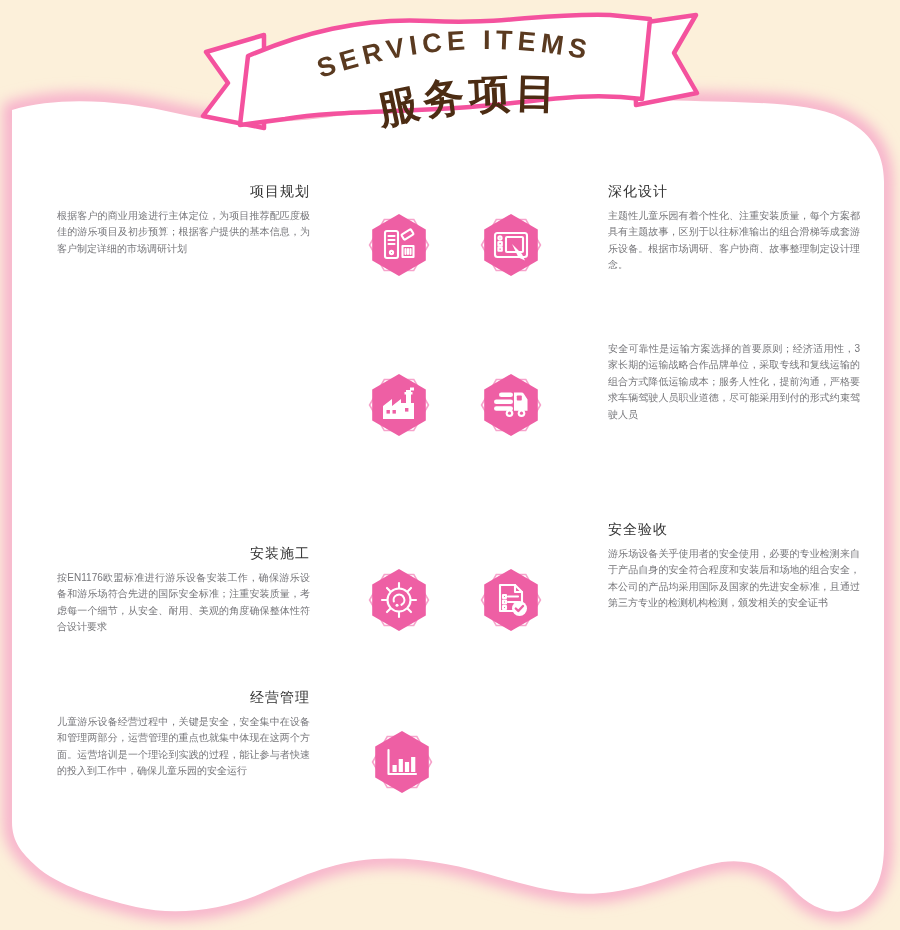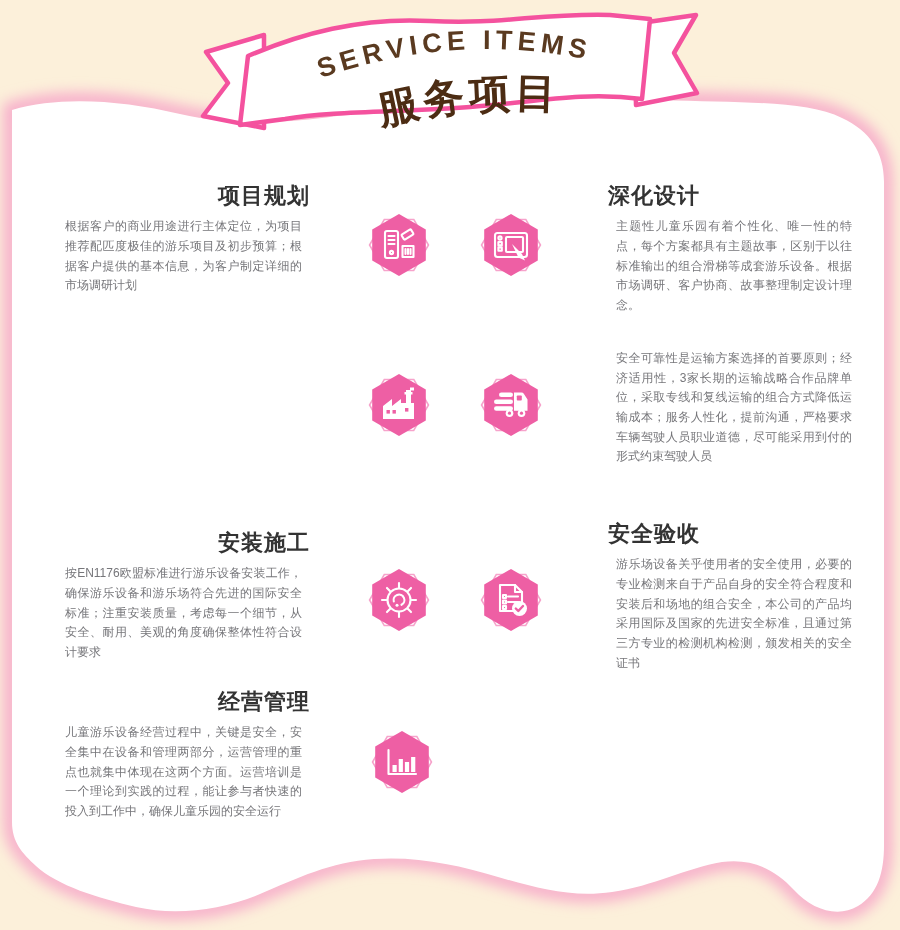--- a/index.html
+++ b/index.html
@@ -11,29 +11,29 @@
   #bg-svg{width:900px;height:930px;}
   #banner-svg{width:900px;height:160px;}
   .cream{fill:var(--background-cream,#fcf0da);}
   .sheet{fill:#ffffff;}
   .sheet-glow{fill:none;stroke:var(--edge-glow,#f7aecb);stroke-width:17;}
   .ribbon-shape{fill:#ffffff;stroke:var(--ribbon-pink,#f4529e);stroke-width:4.5;stroke-linejoin:round;}
   .banner-en{fill:var(--banner-en-brown,#5a3a20);font-size:27px;font-weight:600;letter-spacing:5px;}
   .banner-zh{fill:var(--banner-zh-brown,#4c2c13);font-size:41px;font-weight:700;letter-spacing:4px;}
 
   .svc{position:absolute;}
-  .svc h3{margin:0 0 8px 0;font-size:22px;line-height:1.2;font-weight:700;
+  .svc h3{margin:0 0 8px 0;font-size:14px;line-height:1.2;font-weight:400;
           color:var(--title-color,#333333);letter-spacing:1px;}
   .svc.title-right h3{text-align:right;}
-  .svc p{margin:8px;font-size:12px;line-height:1.64;color:var(--body-color,#76767a);text-align:justify;}
+  .svc p{margin:0;font-size:10px;line-height:1.64;color:var(--body-color,#76767a);text-align:justify;}
   #s1{left:57px;top:183px;width:253px;}
   #s2{left:608px;top:183px;width:252px;}
   #s3{left:57px;top:341px;width:253px;}
   #s4{left:608px;top:341px;width:252px;}
-  #s5{left:57px;top:530px;width:253px;}
+  #s5{left:57px;top:545px;width:253px;}
   #s6{left:608px;top:521px;width:252px;}
   #s7{left:57px;top:689px;width:253px;}
 
   .hex{position:absolute;width:80px;height:80px;}
   #hx1{left:359px;top:205px;}  #hx2{left:471px;top:205px;}
   #hx3{left:359px;top:365px;}  #hx4{left:471px;top:365px;}
   #hx5{left:359px;top:560px;}  #hx6{left:471px;top:560px;}
   #hx7{left:362px;top:722px;}
   .hex-outline{fill:none;stroke:var(--hex-outline,#f6a3cb);stroke-width:1.6;}
   .hex-fill{fill:var(--accent-pink,#ee5fa4);}
@@ -98,21 +98,21 @@
       <textPath href="#arcZH" startOffset="50%" text-anchor="middle">服务项目</textPath>
     </text>
   </svg>
 
   <section class="svc title-right" id="s1">
     <h3>项目规划</h3>
     <p>根据客户的商业用途进行主体定位，为项目推荐配匹度极佳的游乐项目及初步预算；根据客户提供的基本信息，为客户制定详细的市场调研计划</p>
   </section>
   <section class="svc" id="s2">
     <h3>深化设计</h3>
-    <p>主题性儿童乐园有着个性化、唯一性的特点，每个方案都具有主题故事，区别于以往标准输出的组合滑梯等成套游乐设备。根据市场调研、客户协商、故事整理制定设计理念。</p>
+    <p>主题性儿童乐园有着个性化、注重安装质量，每个方案都具有主题故事，区别于以往标准输出的组合滑梯等成套游乐设备。根据市场调研、客户协商、故事整理制定设计理念。</p>
   </section>
   <section class="svc" id="s4">
     <p>安全可靠性是运输方案选择的首要原则；经济适用性，3家长期的运输战略合作品牌单位，采取专线和复线运输的组合方式降低运输成本；服务人性化，提前沟通，严格要求车辆驾驶人员职业道德，尽可能采用到付的形式约束驾驶人员</p>
   </section>
   <section class="svc title-right" id="s5">
     <h3>安装施工</h3>
     <p>按EN1176欧盟标准进行游乐设备安装工作，确保游乐设备和游乐场符合先进的国际安全标准；注重安装质量，考虑每一个细节，从安全、耐用、美观的角度确保整体性符合设计要求</p>
   </section>
   <section class="svc title-right" id="s7">
     <h3>经营管理</h3>

